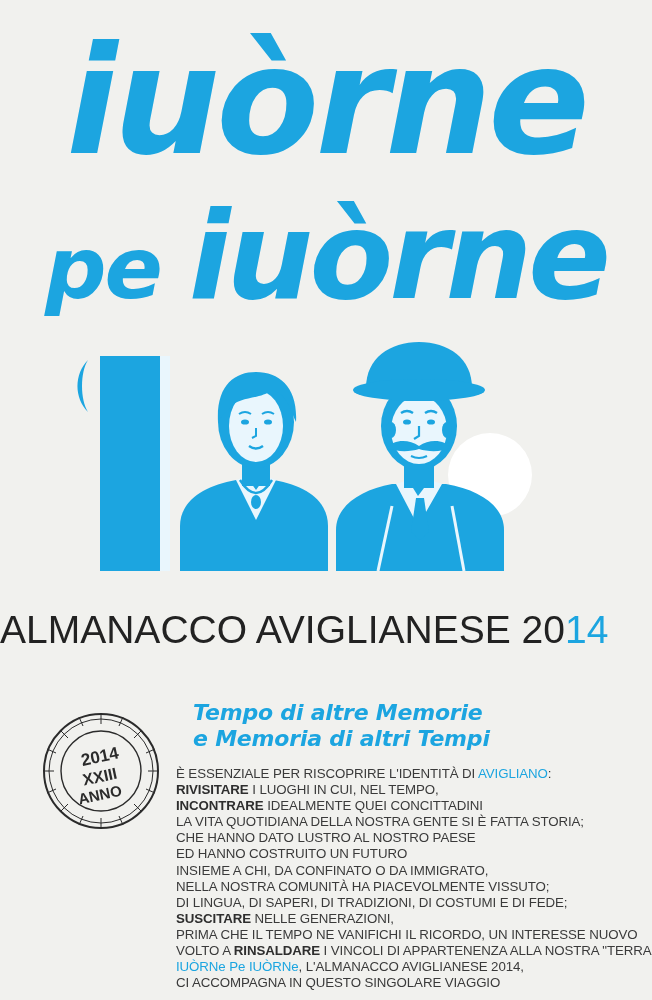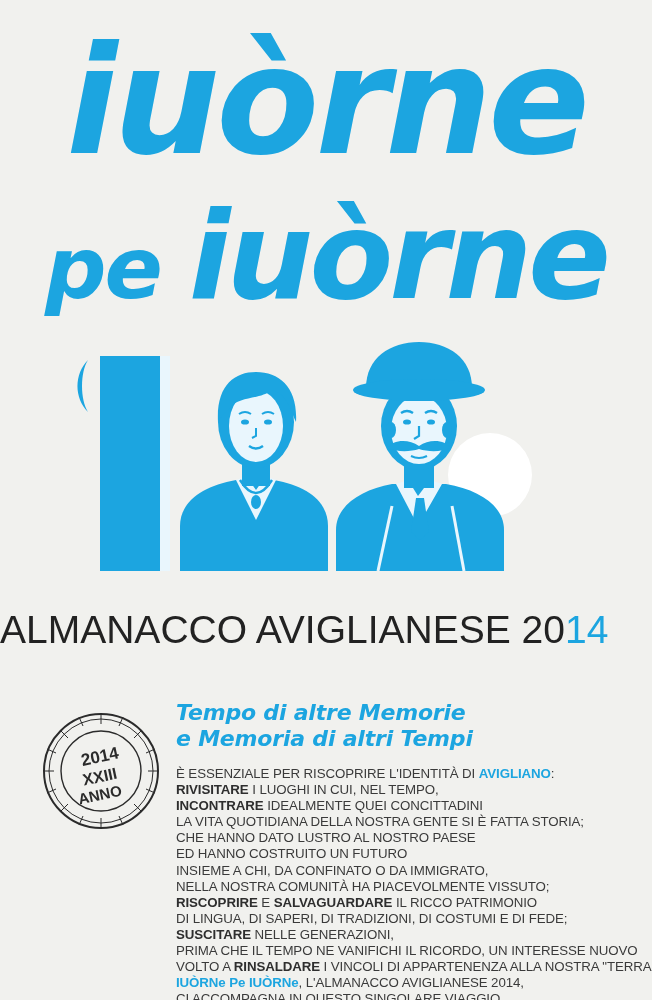--- a/index.html
+++ b/index.html
@@ -112,35 +112,35 @@
     left: 176px;
     width: 466px;
   }
   .subtitle {
     color: #1ca5e0;
     font-family: "DejaVu Sans", sans-serif;
     font-weight: bold;
     font-style: italic;
     font-size: 22px;
     line-height: 26px;
-    margin: 0 0 14px 0;
+    margin: 0 0 14px 17px;
     letter-spacing: -0.2px;
   }
   .body-lines {
     font-family: "Liberation Sans", sans-serif;
     font-size: 13.3px;
     line-height: 16.1px;
     color: #3a3a3a;
     letter-spacing: -0.1px;
   }
   .body-lines div {
     white-space: nowrap;
   }
   .b { font-weight: bold; color:#2e2e2e; }
-  .blue { color:#1ca5e0; font-weight: bold; }
+  .blue { color:#1ca5e0; font-weight: normal; }
 </style>
 </head>
 <body>
 
 <div class="poster">
 
   <div class="title-block">
     <div class="title-line1">iuòrne</div>
     <div class="title-line2">
       <span class="small">pe </span><span class="big">iuòrne</span>
@@ -256,21 +256,20 @@
     </div>
     <div class="body-lines" id="body-lines">
         <div><span>È ESSENZIALE PER RISCOPRIRE L'IDENTITÀ DI </span><span class="blue">AVIGLIANO</span><span>:</span></div>
         <div><span class="b">RIVISITARE</span><span> I LUOGHI IN CUI, NEL TEMPO,</span></div>
         <div><span class="b">INCONTRARE</span><span> IDEALMENTE QUEI CONCITTADINI</span></div>
         <div><span>LA VITA QUOTIDIANA DELLA NOSTRA GENTE SI È FATTA STORIA;</span></div>
         <div><span>CHE HANNO DATO LUSTRO AL NOSTRO PAESE</span></div>
         <div><span>ED HANNO COSTRUITO UN FUTURO</span></div>
         <div><span>INSIEME A CHI, DA CONFINATO O DA IMMIGRATO,</span></div>
         <div><span>NELLA NOSTRA COMUNITÀ HA PIACEVOLMENTE VISSUTO;</span></div>
-        <div><span class="b">RISCOPRIRE</span><span> E </span><span class="b">SALVAGUARDARE</span><span> IL RICCO PATRIMONIO</span></div>
         <div><span>DI LINGUA, DI SAPERI, DI TRADIZIONI, DI COSTUMI E DI FEDE;</span></div>
         <div><span class="b">SUSCITARE</span><span> NELLE GENERAZIONI,</span></div>
         <div><span>PRIMA CHE IL TEMPO NE VANIFICHI IL RICORDO, UN INTERESSE NUOVO</span></div>
         <div><span>VOLTO A </span><span class="b">RINSALDARE</span><span> I VINCOLI DI APPARTENENZA ALLA NOSTRA "TERRA".</span></div>
         <div><span class="blue">IUÒRNe Pe IUÒRNe</span><span>, L'ALMANACCO AVIGLIANESE 2014,</span></div>
         <div><span>CI ACCOMPAGNA IN QUESTO SINGOLARE VIAGGIO</span></div>
       </div>
   </div>
 
 </div>

